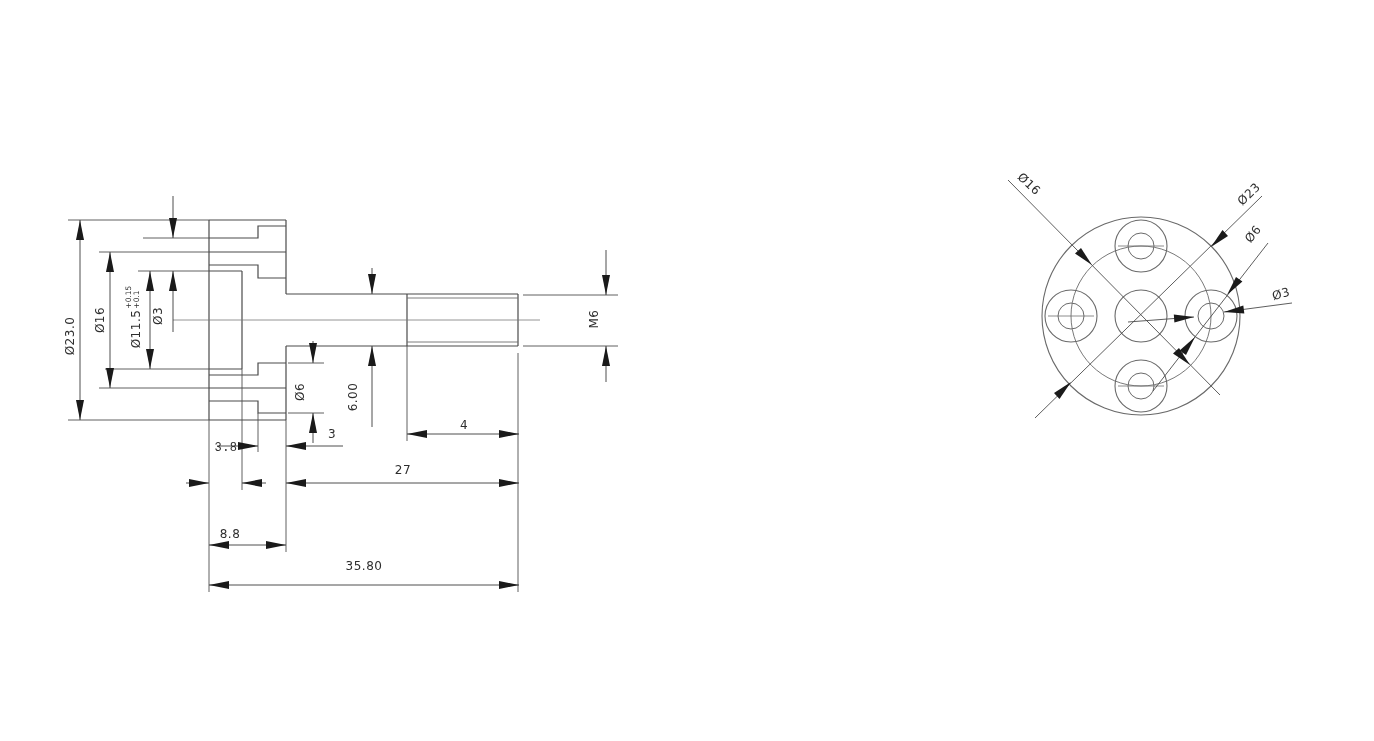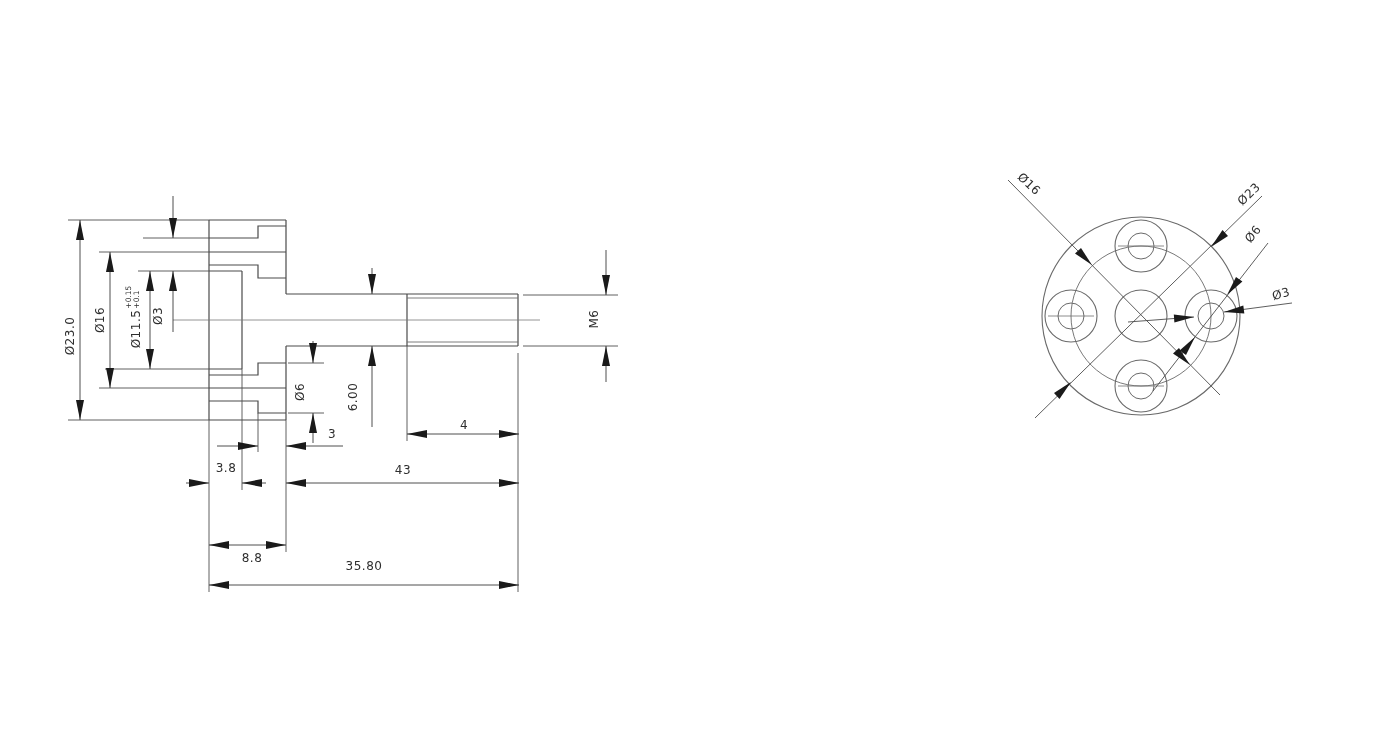--- a/index.html
+++ b/index.html
@@ -180,25 +180,25 @@
   <div class="dimlabel rot-ccw" style="left:300px;top:392px;">Ø6</div>
 
   <div class="dimlabel rot-ccw" style="left:353px;top:397px;">6.00</div>
 
   <div class="dimlabel rot-ccw" style="left:594px;top:319px;">M6</div>
 
   <div class="dimlabel horiz" style="left:332px;top:434px;">3</div>
 
   <div class="dimlabel horiz" style="left:464px;top:425px;">4</div>
 
-  <div class="dimlabel horiz" style="left:226px;top:468px;">3.8</div>
-
-  <div class="dimlabel horiz" style="left:403px;top:470px;">43</div>
-
-  <div class="dimlabel horiz" style="left:252px;top:534px;margin-top:24px;">8.8</div>
+  <div class="dimlabel horiz" style="left:226px;top:448px;font-family:Liberation Mono, monospace;">3.8</div>
+
+  <div class="dimlabel horiz" style="left:403px;top:470px;">27</div>
+
+  <div class="dimlabel horiz" style="left:230px;top:534px;">8.8</div>
 
   <div class="dimlabel horiz" style="left:364px;top:566px;">35.80</div>
 
   <div class="dimlabel" style="left:1029px;top:184px;transform:translate(-50%,-50%) rotate(43deg);">Ø16</div>
 
   <div class="dimlabel" style="left:1249px;top:194px;transform:translate(-50%,-50%) rotate(-44deg);">Ø23</div>
 
   <div class="dimlabel" style="left:1253px;top:234px;transform:translate(-50%,-50%) rotate(-51deg);">Ø6</div>
 
   <div class="dimlabel" style="left:1281px;top:294px;transform:translate(-50%,-50%) rotate(-16deg);">Ø3</div>

